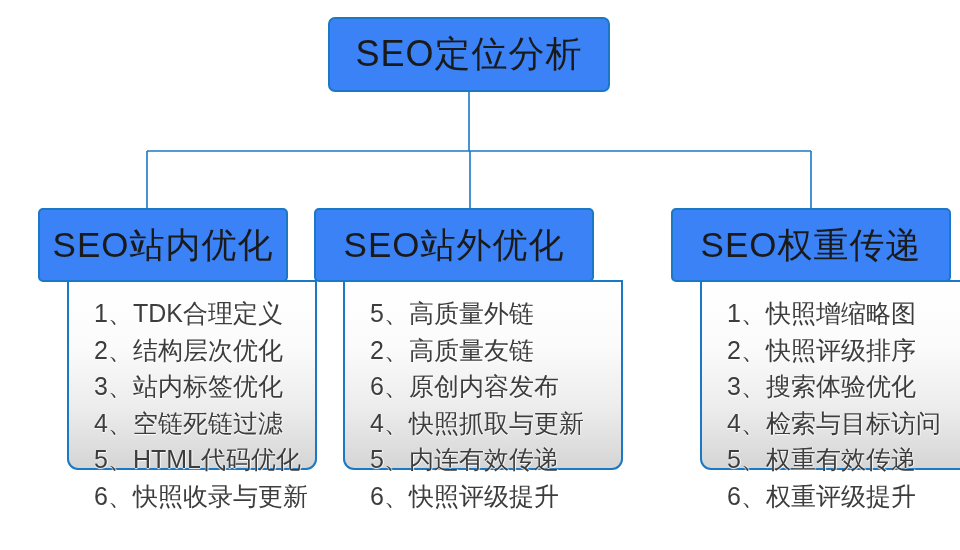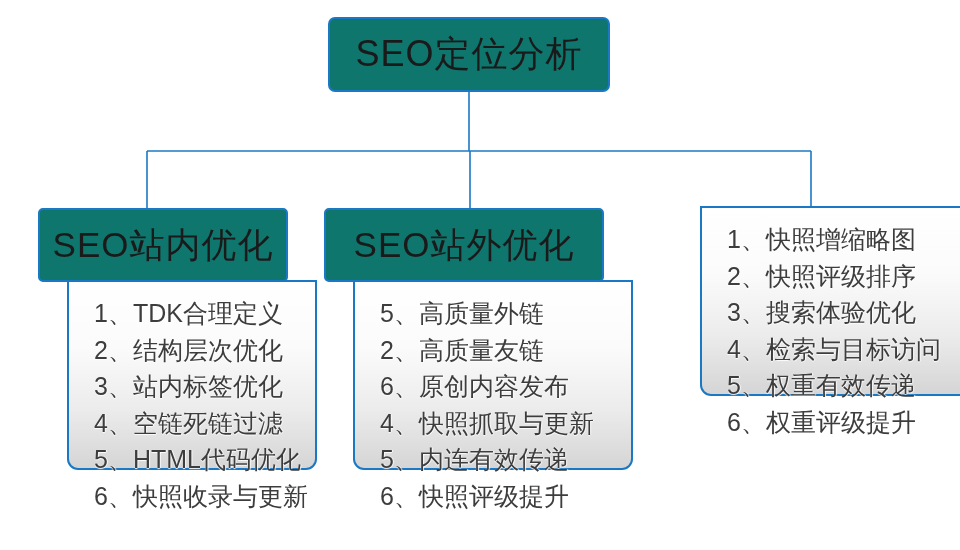--- a/index.html
+++ b/index.html
@@ -13,38 +13,38 @@
     width: 960px; height: 550px;
     background: #ffffff;
   }
   .connectors {
     position: absolute; left: 0; top: 0;
     width: 960px; height: 550px;
     pointer-events: none;
   }
   .node {
     border: 2px solid #1b78c4;
-    background: #0f766e;
+    background: #3b82f6;
     color: #1a1a1a;
     display: flex; align-items: center; justify-content: center;
     text-align: center;
   }
   .root-box {
     position: absolute;
     left: 328px; top: 17px;
     width: 282px; height: 75px;
     border-radius: 7px;
     font-size: 36px;
     letter-spacing: 1px;
   }
   .column {
     position: absolute; top: 208px; width: 280px;
   }
   .col-1 { left: 8px; padding-left: 30px; }
-  .col-2 { left: 324px; }
+  .col-2 { left: 314px; }
   .col-3 { left: 671px; }
   .col-header {
     width: 100%; height: 74px;
     border-radius: 5px;
     font-size: 35px;
     letter-spacing: 1px;
     position: relative; z-index: 2;
   }
   .col-list {
     width: 100%; height: 190px;
@@ -102,20 +102,23 @@
       <div class="list-item">5、高质量外链</div>
       <div class="list-item">2、高质量友链</div>
       <div class="list-item">6、原创内容发布</div>
       <div class="list-item">4、快照抓取与更新</div>
       <div class="list-item">5、内连有效传递</div>
       <div class="list-item">6、快照评级提升</div>
     </div>
   </div>
 
   <div class="column col-3">
+    <div class="node col-header">
+      <span>SEO权重传递</span>
+    </div>
     <div class="col-list">
       <div class="list-item">1、快照增缩略图</div>
       <div class="list-item">2、快照评级排序</div>
       <div class="list-item">3、搜索体验优化</div>
       <div class="list-item">4、检索与目标访问</div>
       <div class="list-item">5、权重有效传递</div>
       <div class="list-item">6、权重评级提升</div>
     </div>
   </div>
 

